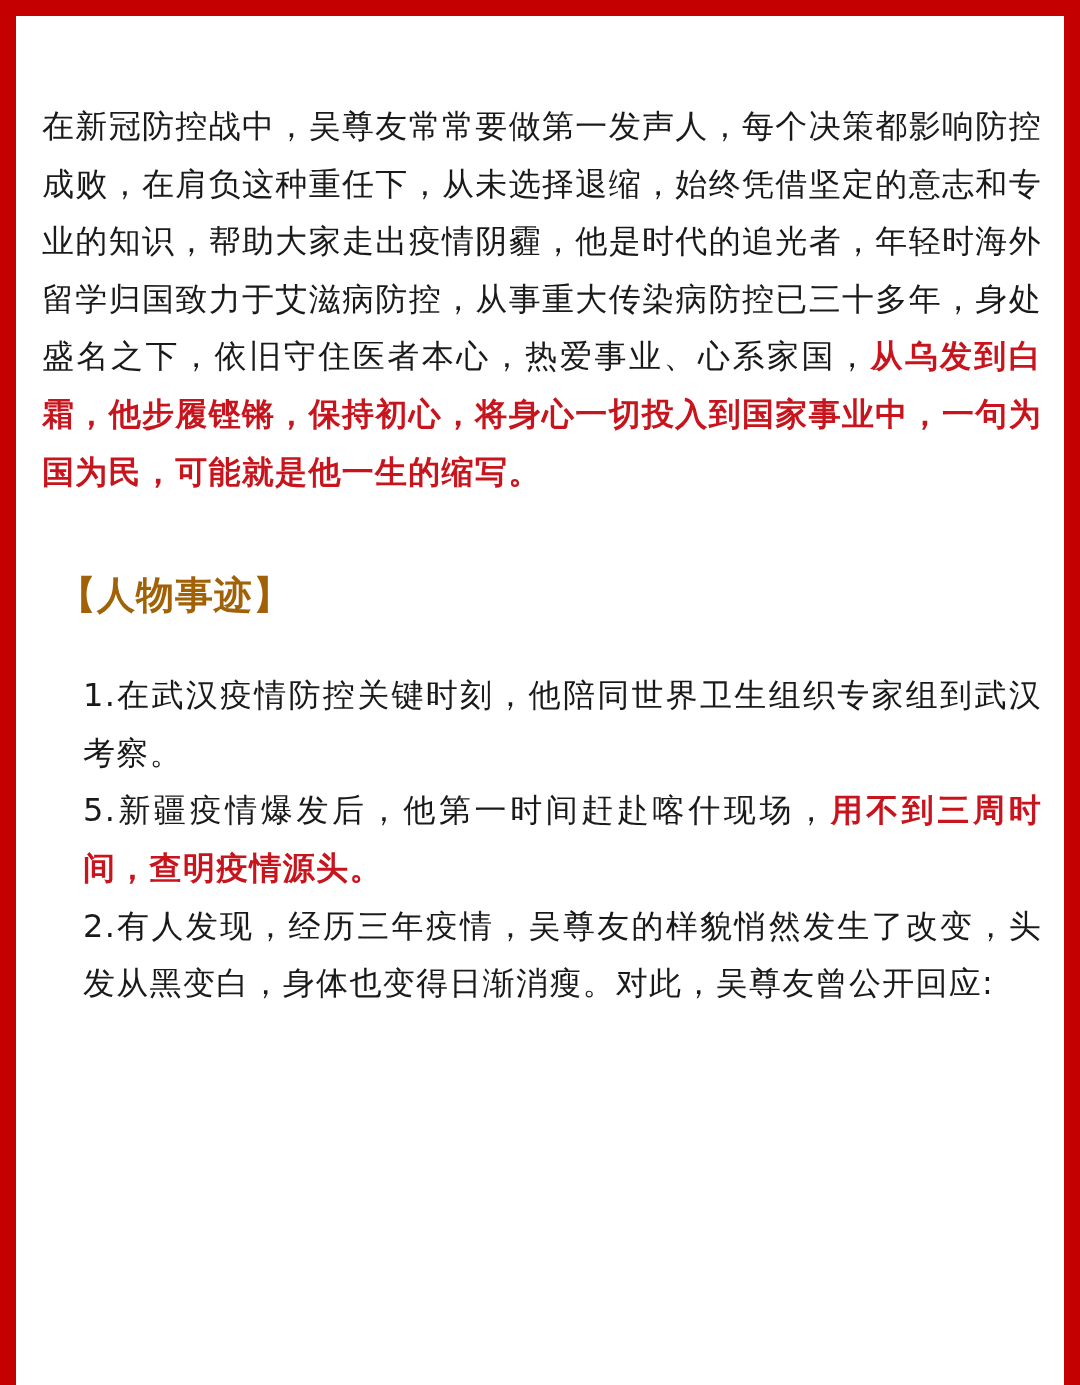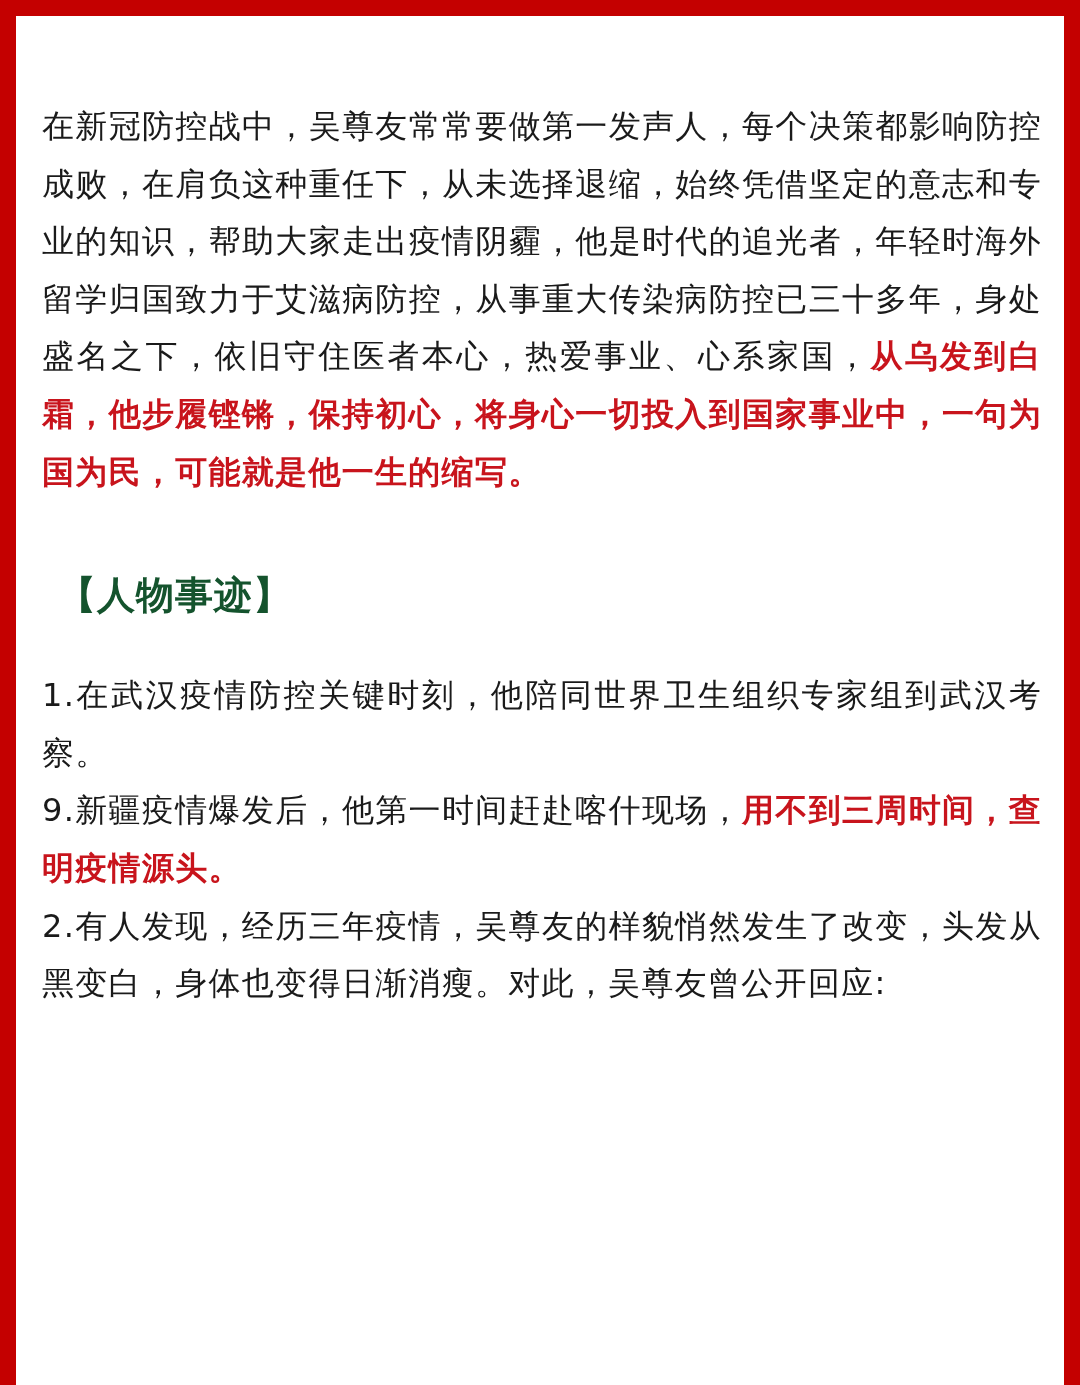--- a/index.html
+++ b/index.html
@@ -19,34 +19,34 @@
   .content {
     position: absolute; left: 42px; top: 98px; width: 1000px;
     color: #1a1a1a;
     font-size: 32px;
     line-height: 57.6px;
     letter-spacing: 1.3px;
   }
   .para { margin: 0; text-align: justify; text-align-last: left; }
   .hl { color: #c8141c; font-weight: bold; }
   .section-title {
-    color: #14532d; font-weight: bold; font-size: 38px;
+    color: #a16207; font-weight: bold; font-size: 38px;
     margin: 64px 0 0 16px; line-height: 60px; letter-spacing: 1px;
   }
-  .list { margin-top: 42px; }
+  .list { margin-top: 42px; margin-left: 41px; }
   .item { margin: 0; }
 </style>
 </head>
 <body>
 
 <div class="frame"></div>
 
 <div class="content">
   <p class="para"><span>在新冠防控战中，吴尊友常常要做第一发声人，每个决策都影响防控成败，在肩负这种重任下，从未选择退缩，始终凭借坚定的意志和专业的知识，帮助大家走出疫情阴霾，他是时代的追光者，年轻时海外留学归国致力于艾滋病防控，从事重大传染病防控已三十多年，身处盛名之下，依旧守住医者本心，热爱事业、心系家国，</span><span class="hl">从乌发到白霜，他步履铿锵，保持初心，将身心一切投入到国家事业中，一句为国为民，可能就是他一生的缩写。</span></p>
 
   <div class="section-title">【人物事迹】</div>
 
   <div class="list">
     <p class="para item"><span>1.在武汉疫情防控关键时刻，他陪同世界卫生组织专家组到武汉考察。</span></p>
-    <p class="para item"><span>9.新疆疫情爆发后，他第一时间赶赴喀什现场，</span><span class="hl">用不到三周时间，查明疫情源头。</span></p>
+    <p class="para item"><span>5.新疆疫情爆发后，他第一时间赶赴喀什现场，</span><span class="hl">用不到三周时间，查明疫情源头。</span></p>
     <p class="para item"><span>2.有人发现，经历三年疫情，吴尊友的样貌悄然发生了改变，头发从黑变白，身体也变得日渐消瘦。对此，吴尊友曾公开回应:</span></p>
   </div>
 </div>
 
 </body></html>

